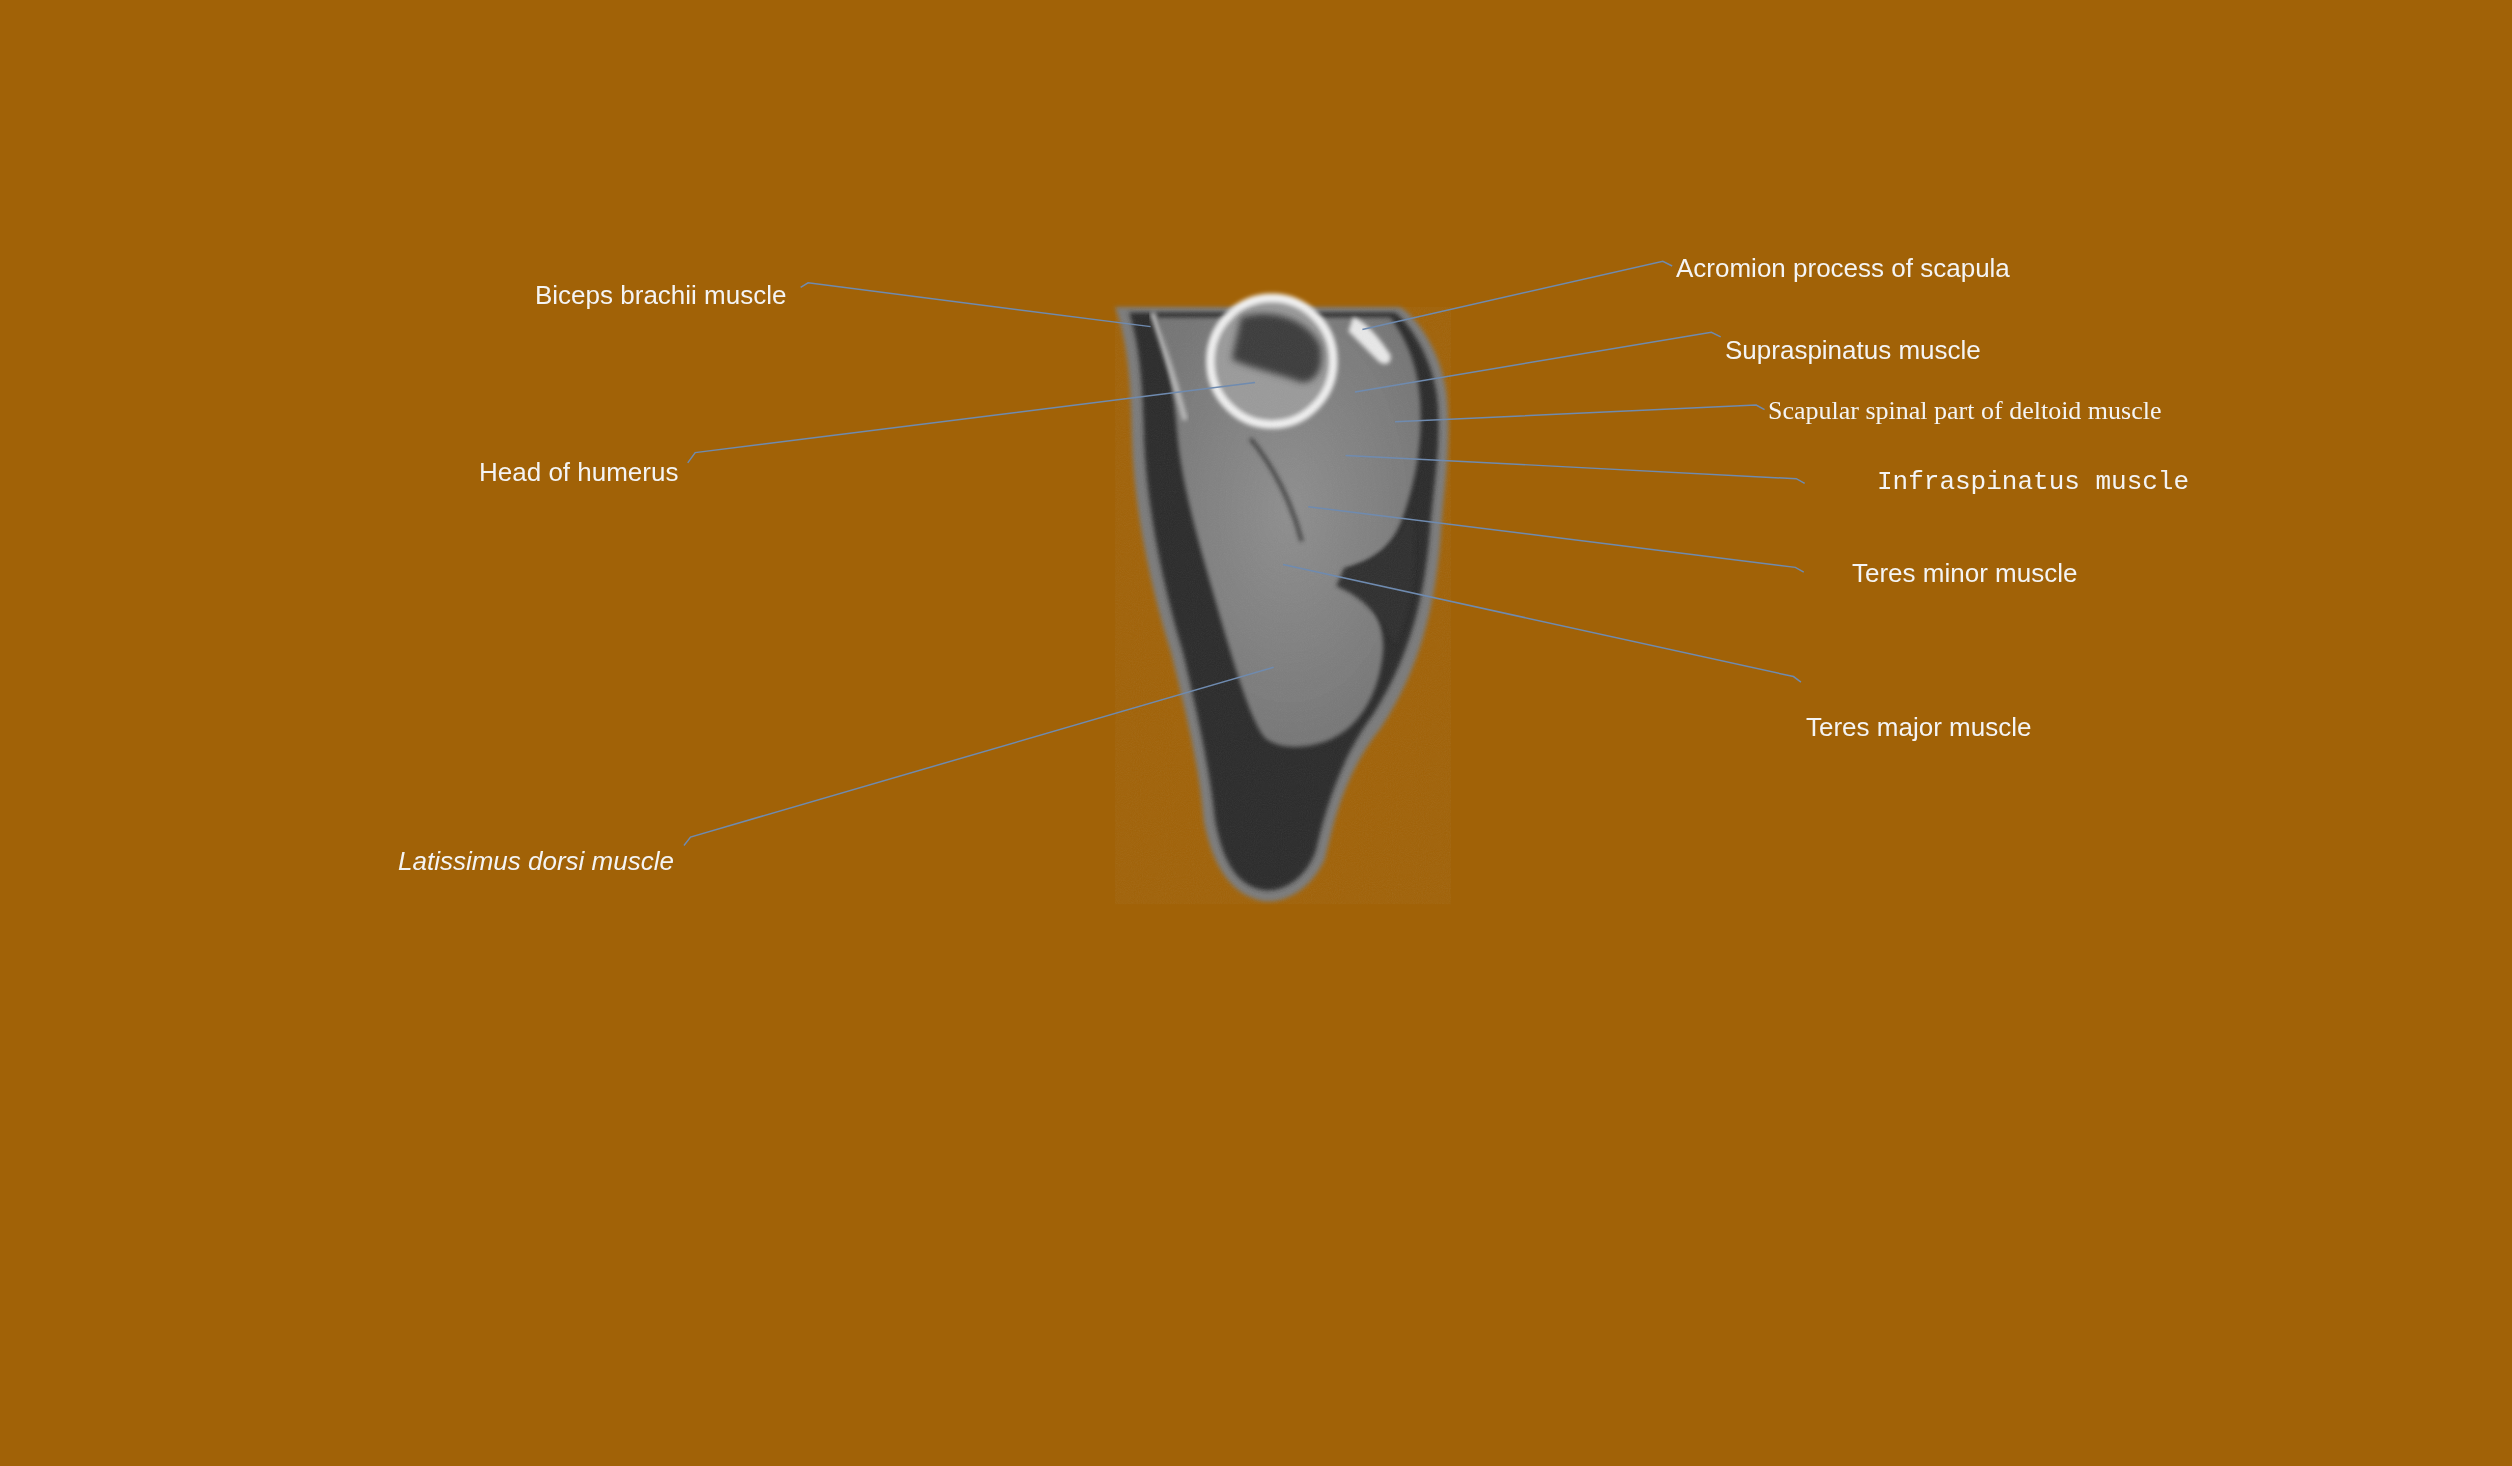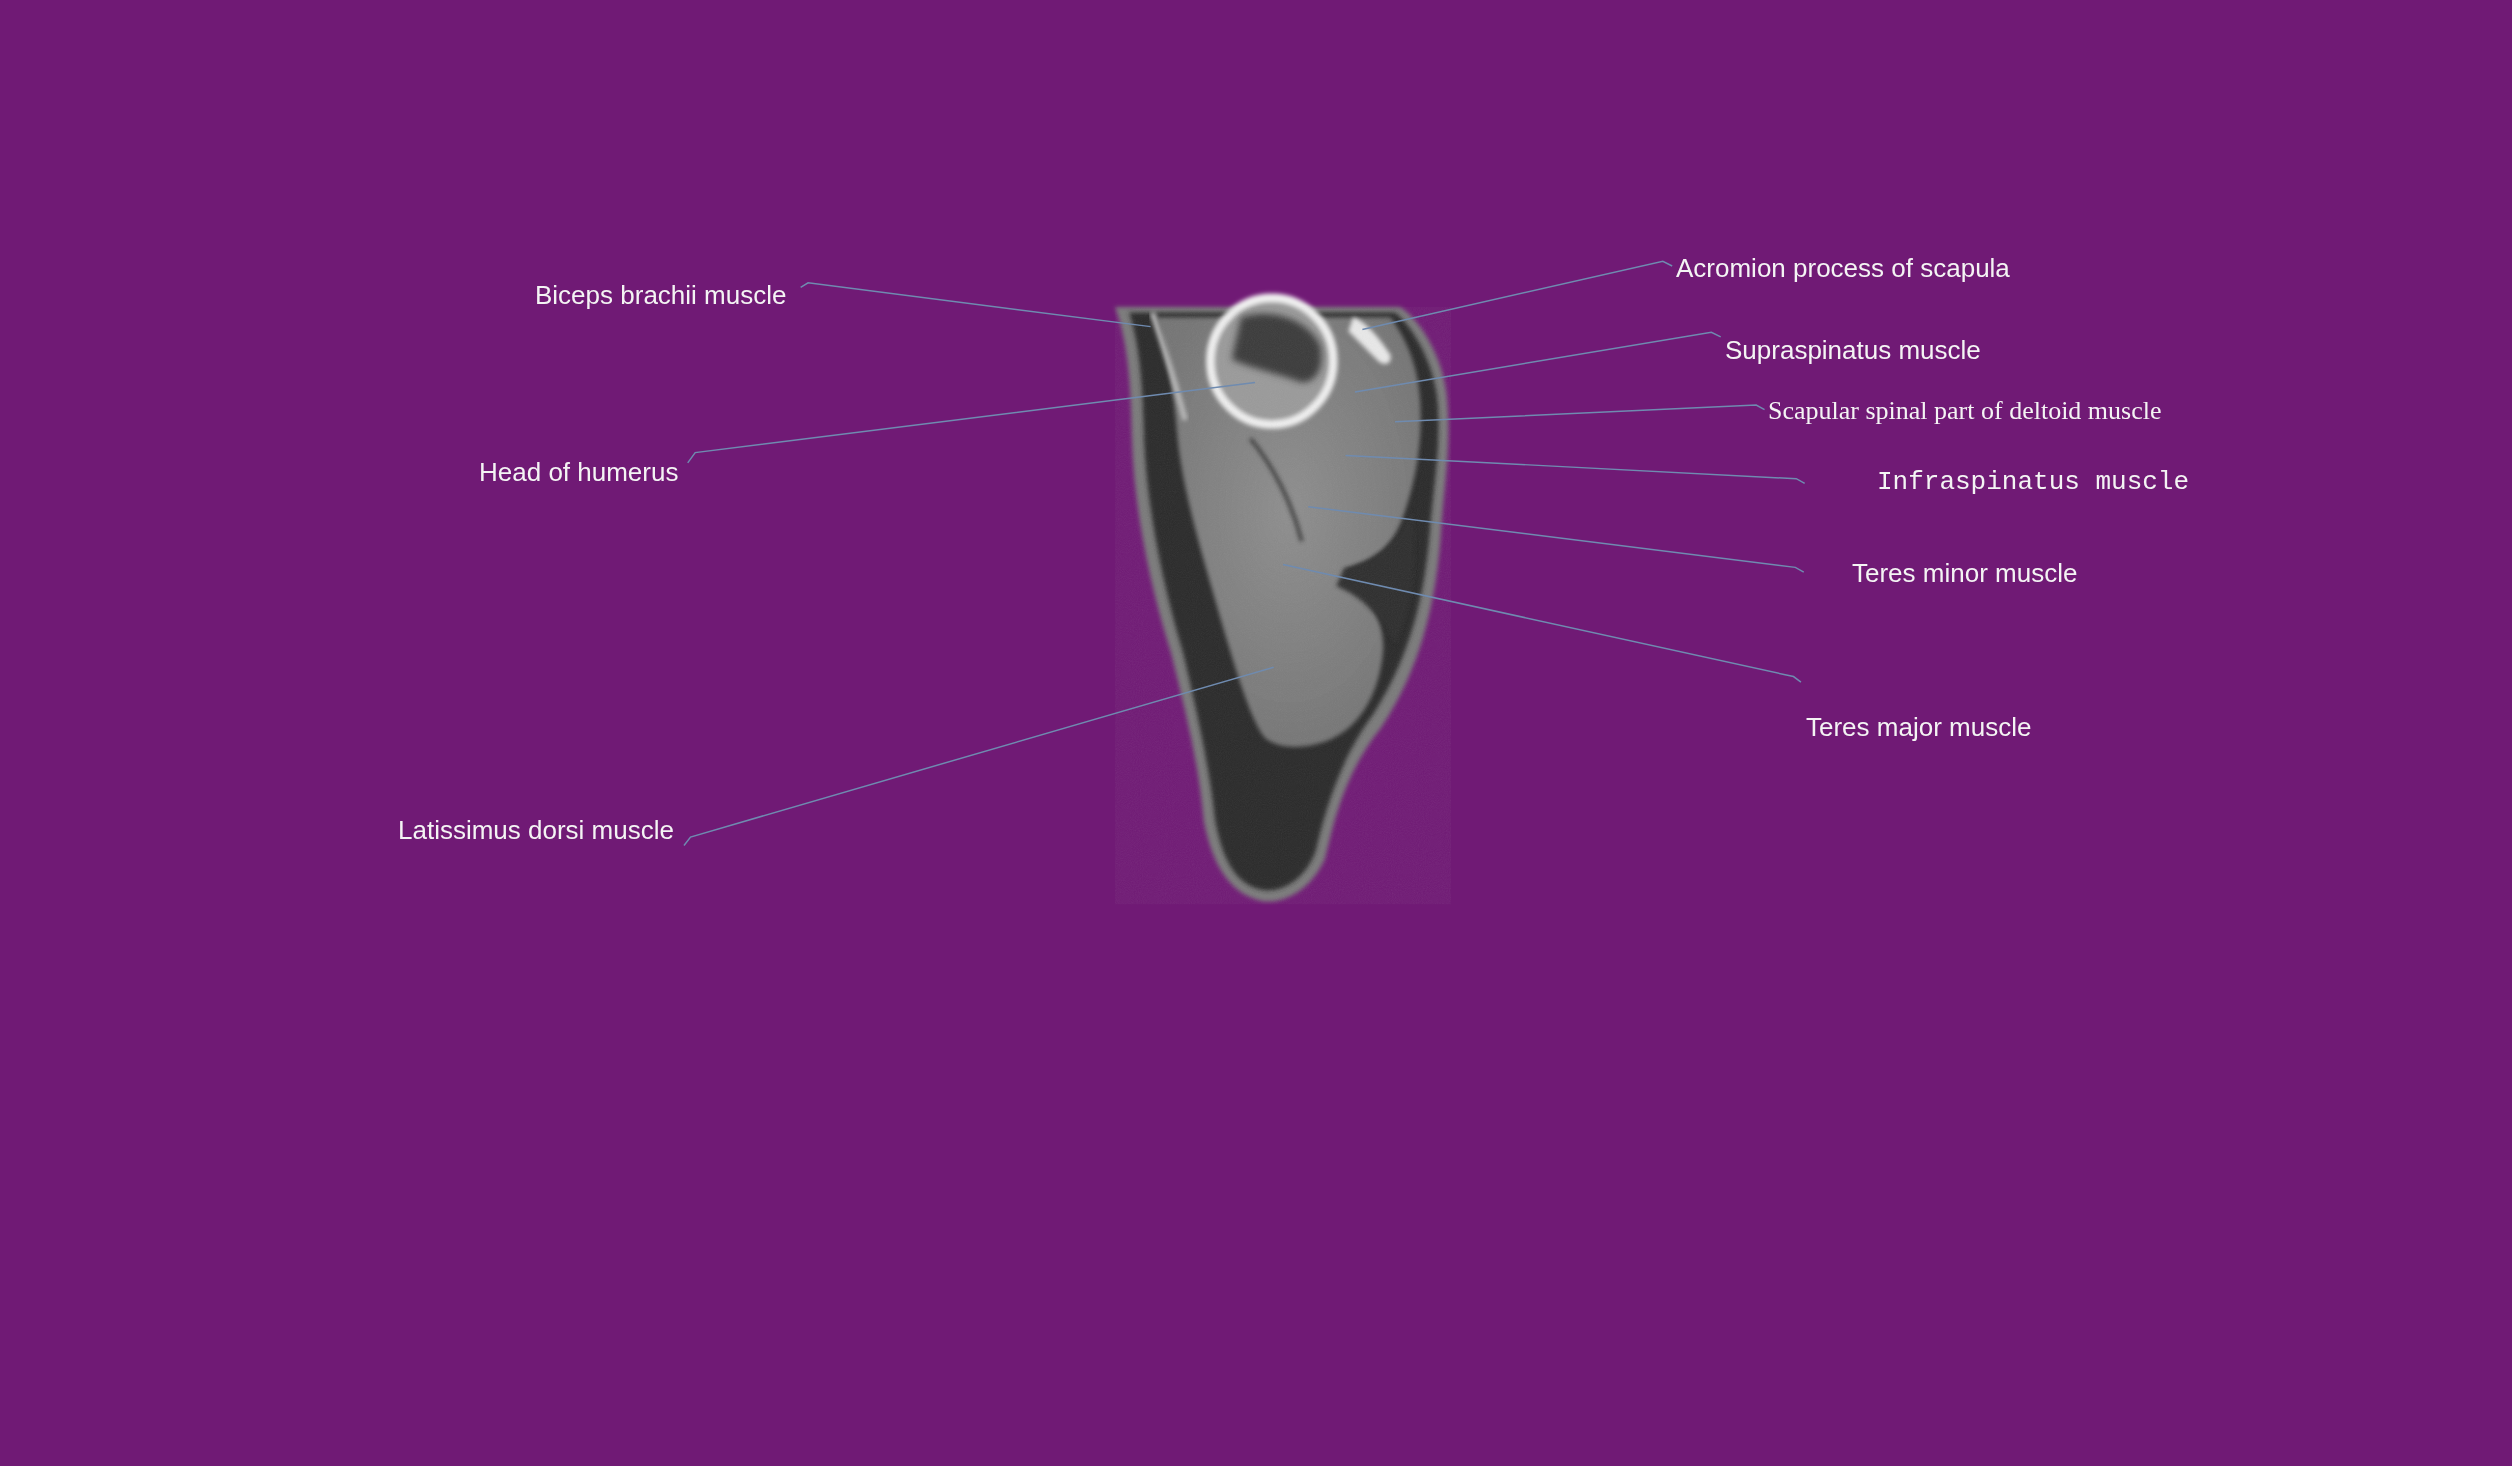--- a/index.html
+++ b/index.html
@@ -1,17 +1,17 @@
 <!DOCTYPE html>
 <html style="font-size:15px"><head>
 <meta charset="utf-8">
 <style>
   html, body { margin:0; padding:0; background:#000; }
   body { width:2512px; height:1466px; position:relative; overflow:hidden; font-family:"Liberation Sans", sans-serif; }
-  #stage { position:absolute; left:0; top:0; width:2512px; height:1466px; background:#701a75; }
+  #stage { position:absolute; left:0; top:0; width:2512px; height:1466px; background:#a16207; }
   #scan { position:absolute; left:0; top:0; }
   #leaders { position:absolute; left:0; top:0; pointer-events:none; }
   .label { position:absolute; color:#f4f4f4; font-size:26px; line-height:30px; white-space:nowrap; transform:translateY(-50%); }
 </style>
 </head>
 <body>
 
 <div id="stage">
   <svg id="scan" width="2512" height="1466" viewBox="0 0 2692 1571">
     <defs>
@@ -60,21 +60,21 @@
       <polyline points="1844,361 1834,356 1452,420" fill="none" stroke="#6f8bb0" stroke-width="1.6"></polyline>
       <polyline points="1891,439 1882,434 1495,452" fill="none" stroke="#6f8bb0" stroke-width="1.6"></polyline>
       <polyline points="1934,518 1925,513 1442,488" fill="none" stroke="#6f8bb0" stroke-width="1.6"></polyline>
       <polyline points="1933,613 1924,608 1402,543" fill="none" stroke="#6f8bb0" stroke-width="1.6"></polyline>
       <polyline points="1930,731 1922,725 1375,605" fill="none" stroke="#6f8bb0" stroke-width="1.6"></polyline>
     </svg>
 
   <div id="labels">
     <div class="label" style="left:535px;top:295px;">Biceps brachii muscle</div>
     <div class="label" style="left:479px;top:472px;">Head of humerus</div>
-    <div class="label" style="left:398px;top:830px;">Latissimus dorsi muscle</div>
+    <div class="label" style="left:398px;top:861px;font-style:italic;">Latissimus dorsi muscle</div>
     <div class="label" style="left:1676px;top:268px;text-align:center;">Acromion process of scapula</div>
     <div class="label" style="left:1725px;top:350px;">Supraspinatus muscle</div>
     <div class="label" style="left:1768px;top:411px;font-family:Liberation Serif, serif;">Scapular spinal part of deltoid muscle</div>
     <div class="label" style="left:1877px;top:482px;font-family:Liberation Mono, monospace;">Infraspinatus muscle</div>
     <div class="label" style="left:1812px;top:573px;margin-left:40px;">Teres minor muscle</div>
     <div class="label" style="left:1806px;top:683px;margin-top:44px;">Teres major muscle</div>
   </div>
 </div>
 
 

